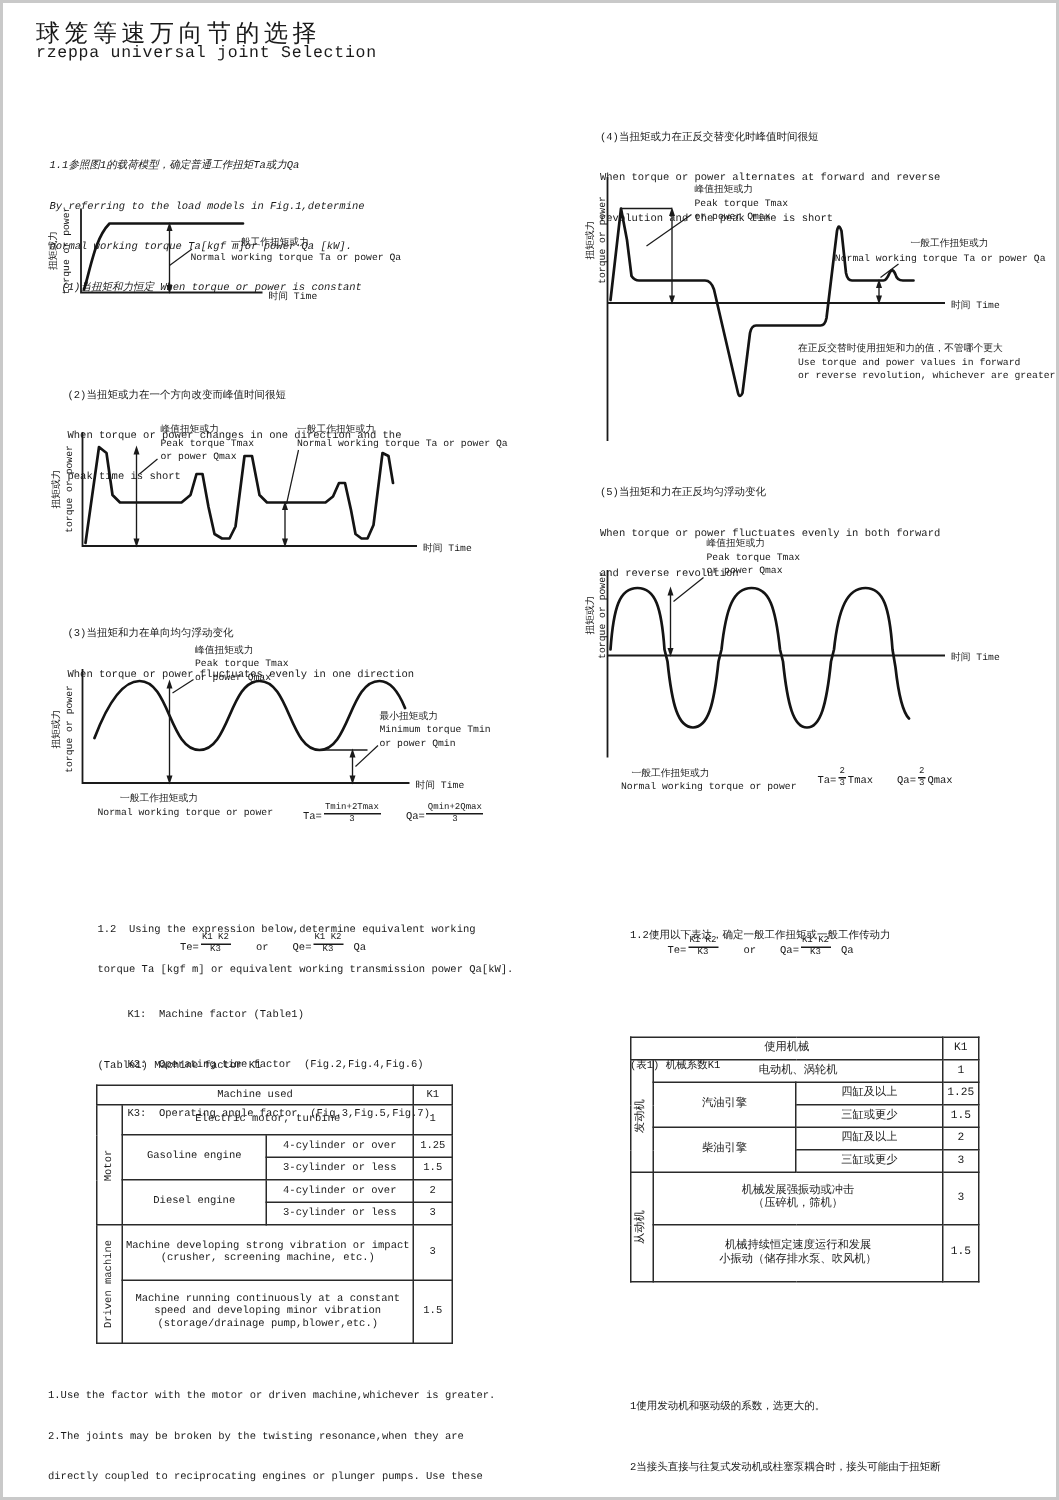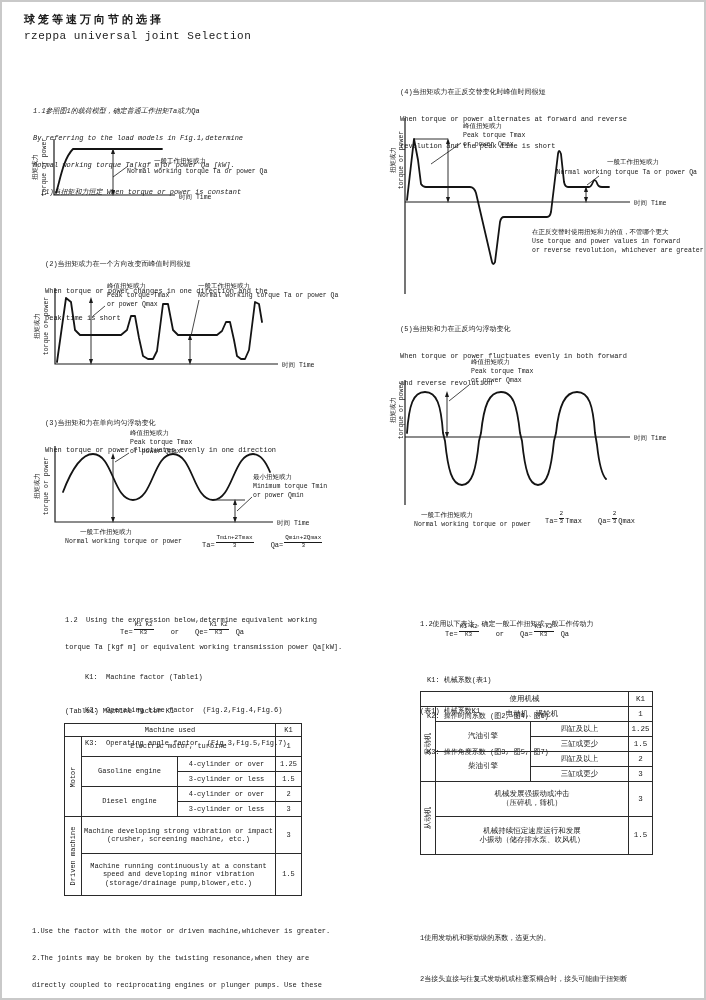--- a/index.html
+++ b/index.html
@@ -1,20 +1,20 @@
 <!DOCTYPE html>
 <html><head>
 <meta charset="utf-8">
 <style>
   html,body{margin:0;padding:0;background:#e8e8e8;}
   .page{position:relative;width:706px;height:1000px;background:#ffffff;margin:0 auto;
         box-sizing:border-box;border:2px solid #c9c9c9;overflow:hidden;
         font-family:"Liberation Mono","DejaVu Sans Mono",monospace;color:#1a1a1a;}
   .abs{position:absolute;white-space:pre;}
-  .title-zh{font-size:11px;font-weight:bold;letter-spacing:3px;}
+  .title-zh{font-size:16px;font-weight:normal;letter-spacing:3px;}
   .title-en{font-size:11px;letter-spacing:0.5px;}
   .sec-head{font-size:10px;font-weight:bold;}
   .t7{font-size:7px;line-height:9px;}
   .t7 div{white-space:pre;}
   .note-gap{margin-top:11px;}
   
   svg{overflow:visible;display:block;}
   svg text{font-size:6.5px;fill:#1a1a1a;font-family:"Liberation Mono","DejaVu Sans Mono",monospace;}
   .ax{stroke:#1a1a1a;stroke-width:1.2;fill:none;}
   .cv{stroke:#141414;stroke-width:1.8;fill:none;stroke-linejoin:round;stroke-linecap:round;}
@@ -209,25 +209,20 @@
   </div>
 
   <div class="abs t7" style="left:418px;top:600px;">
     <div>1.2使用以下表达，确定一般工作扭矩或一般工作传动力</div>
   </div>
   <div class="abs formula" style="left:443px;top:622px;">
     <span>Te=</span><span class="frac"><span class="num">K1 K2</span><span class="den">K3</span></span>
     <span class="fgap"></span><span>or</span><span class="fgap"></span>
     <span>Qa=</span><span class="frac"><span class="num">K1 K2</span><span class="den">K3</span></span><span class="sgap"></span><span>Qa</span>
   </div>
-  <div class="abs t7" style="left:425px;top:648px;line-height:12px;">
-    <div>K1: 机械系数(表1)</div>
-    <div>K2: 操作时间系数 (图2, 图4, 图6)</div>
-    <div>K3: 操作角度系数 (图3, 图5, 图7)</div>
-  </div>
 
   <div class="abs t7" style="left:63px;top:705px;">(Table1) Machine factor K1</div>
   <table class="ft ftl" style="left:62px;top:721px;width:237px;">
     <colgroup>
         <col style="width:17px">
         <col style="width:96px">
         <col style="width:98px">
         <col style="width:26px">
       </colgroup>
     <tbody>

